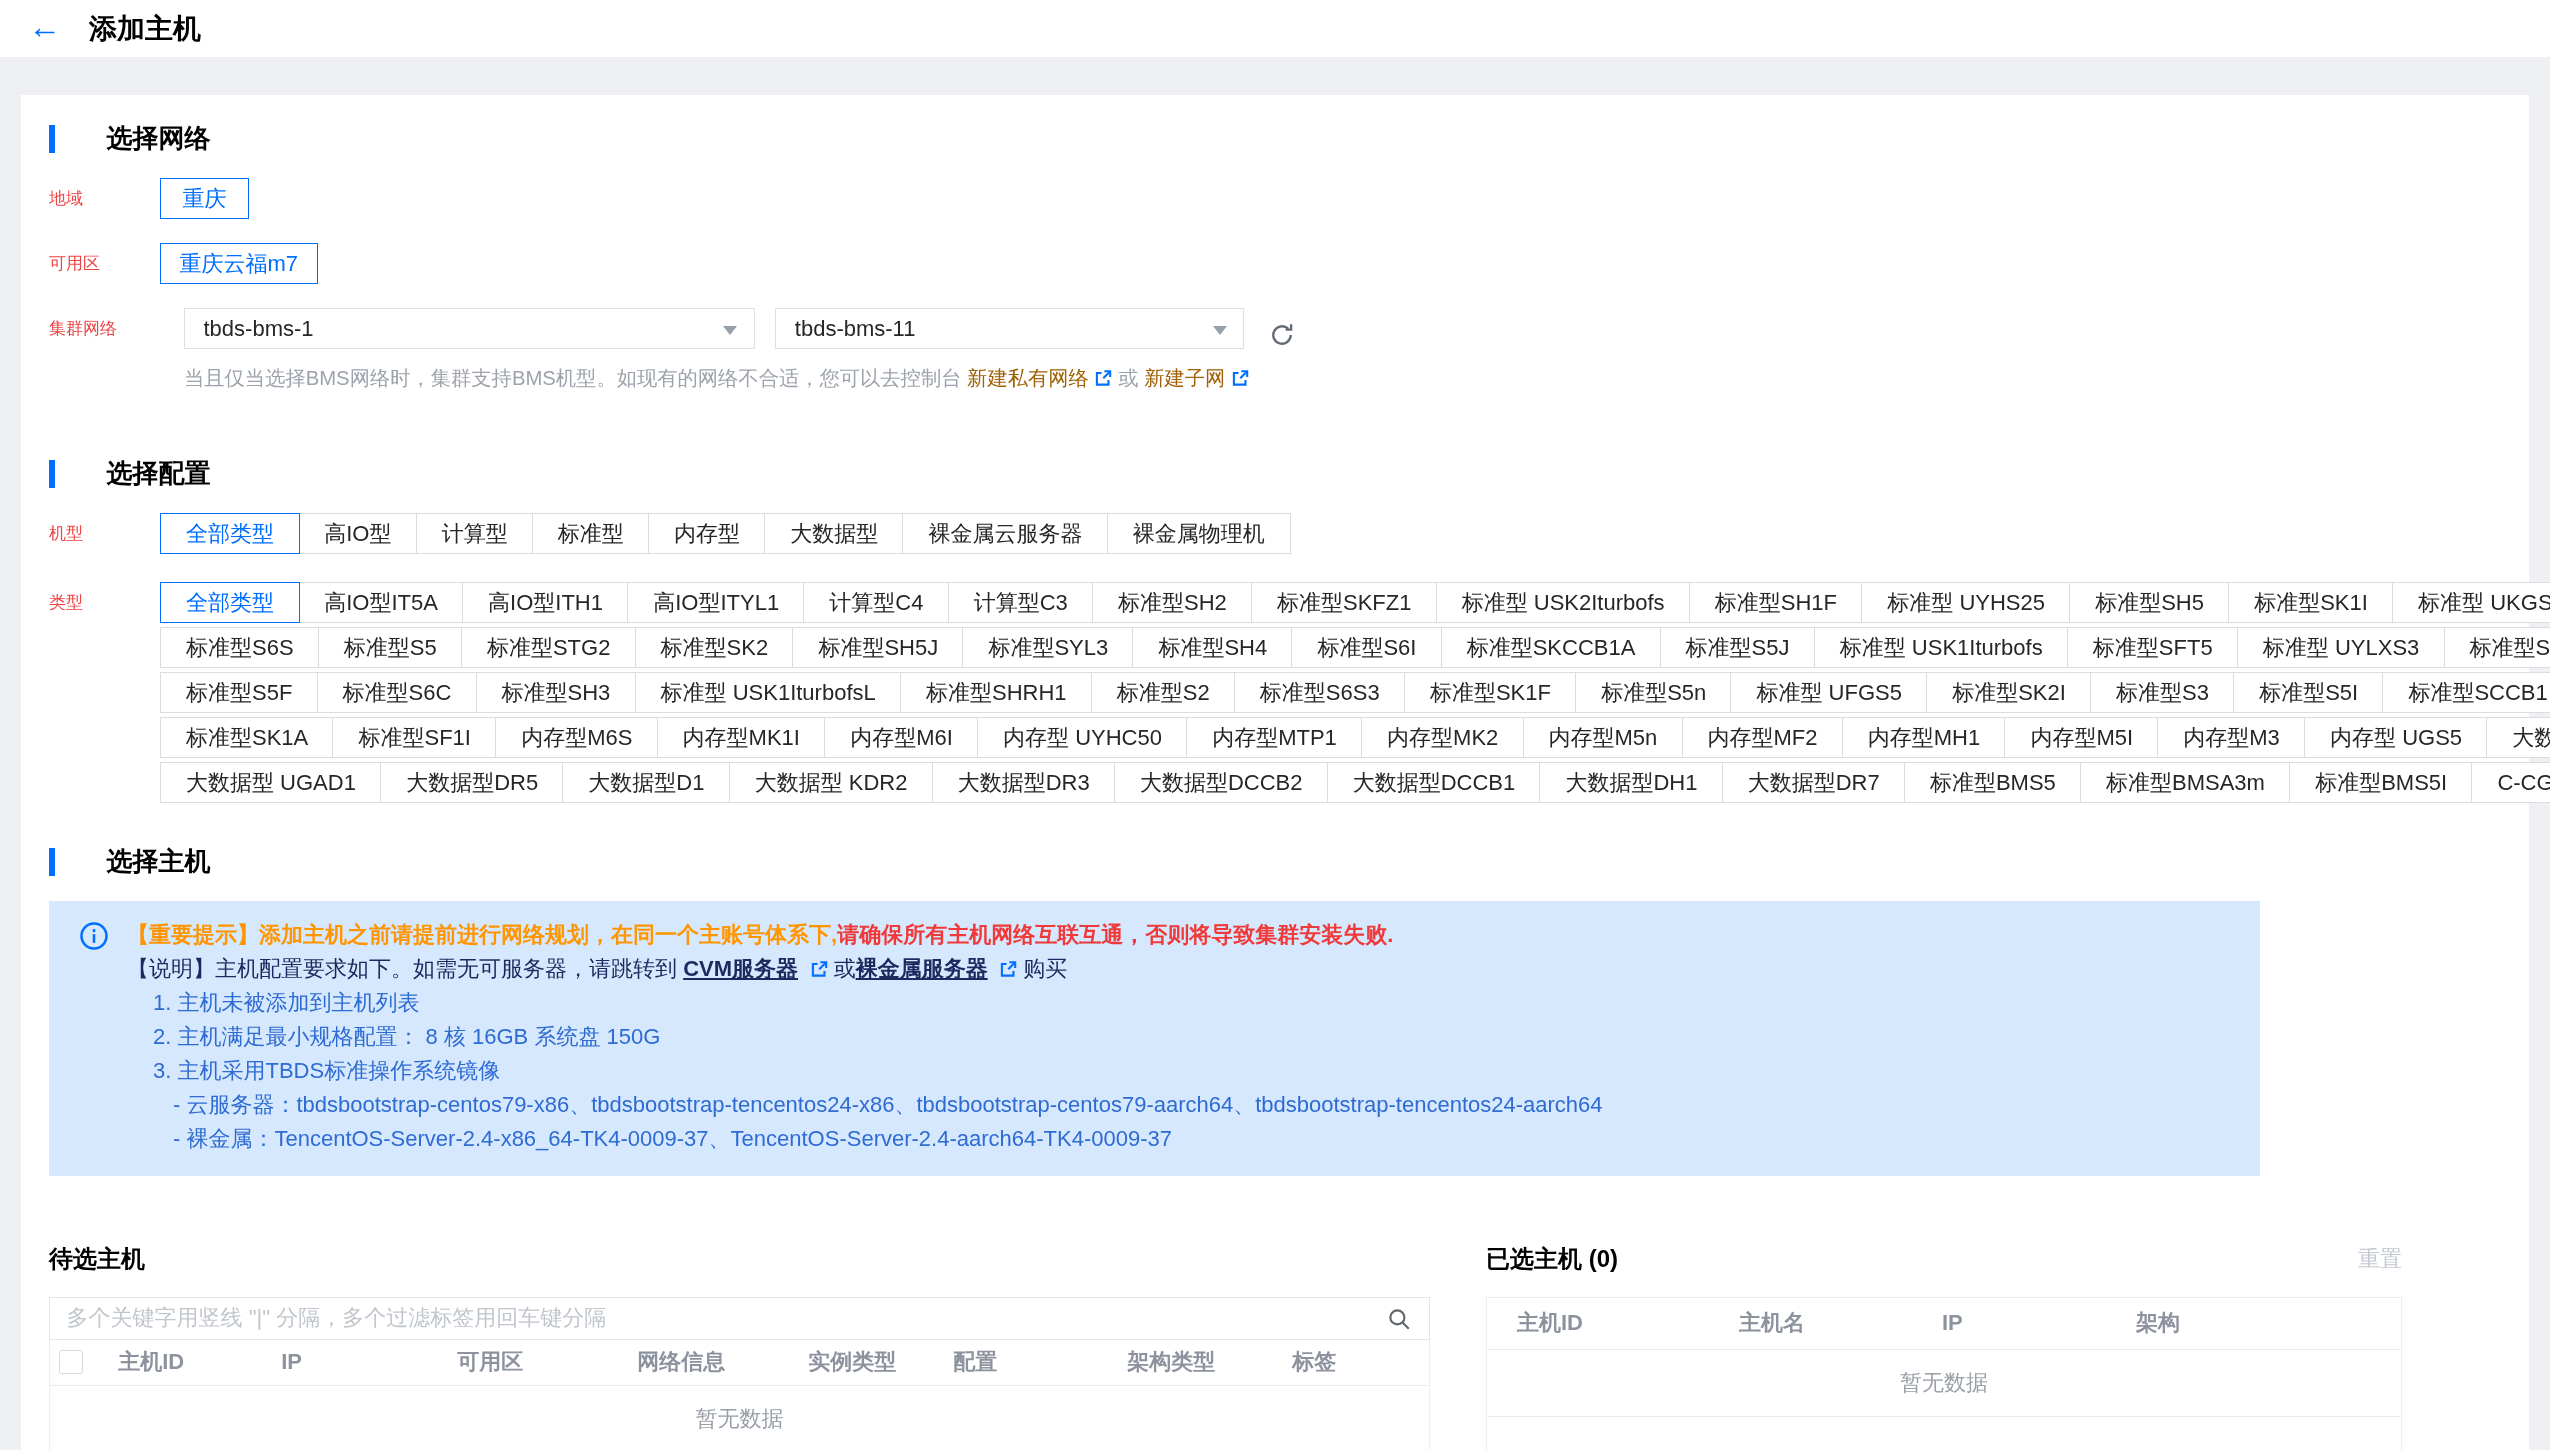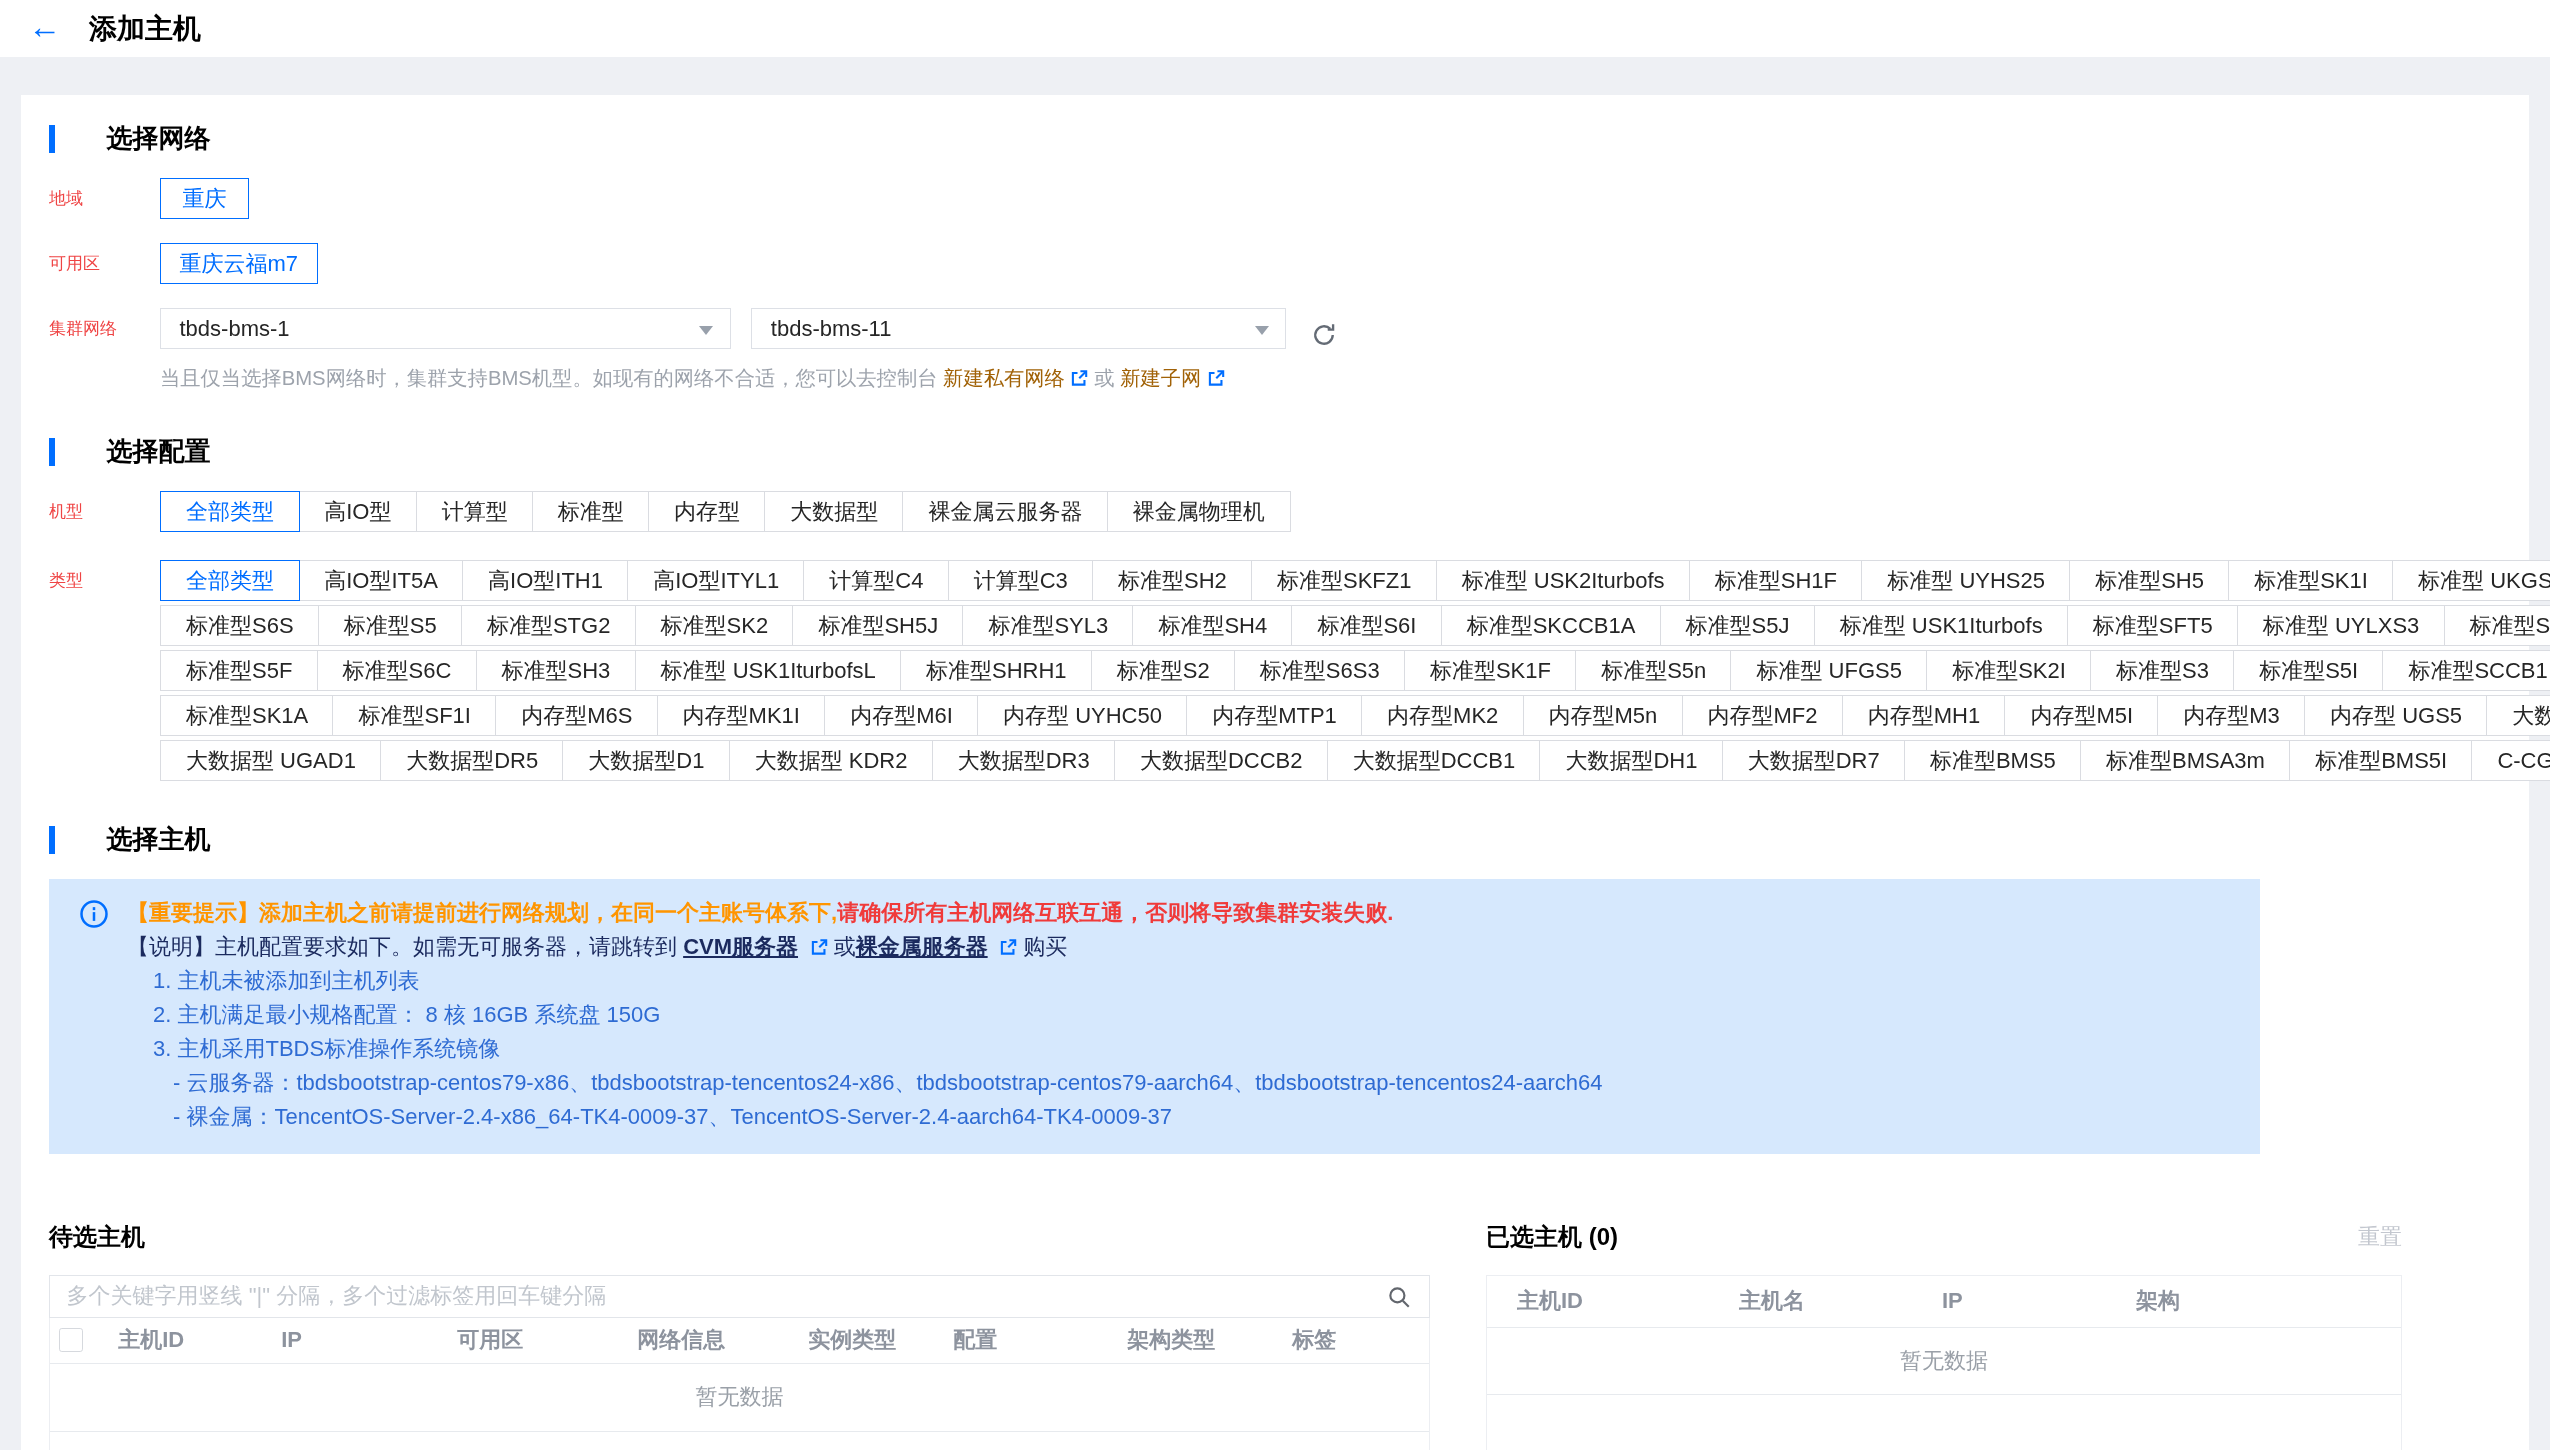--- a/index.html
+++ b/index.html
@@ -33,21 +33,21 @@
     height:41px; border:1.8px solid #dde0e6; background:#fff;
     display:flex; align-items:center; padding:0 18.5px; cursor:pointer; position:relative;
   }
   .select .val { font-size:22px; color:#262626; }
   .caret {
     position:absolute; right:16.6px; top:16.6px; width:0; height:0;
     border-left:7.4px solid transparent; border-right:7.4px solid transparent;
     border-top:9.2px solid #98a0ab;
   }
   .sel-vpc { width:571px; }
-  .sel-subnet { width:535px; margin-left:20.3px; }
+  .sel-subnet { width:469px; margin-left:20.3px; }
   .refresh { margin-left:24px; display:flex; align-items:center; cursor:pointer; }
   .hint { margin-top:15px; font-size:20.3px; color:#9da3ac; display:flex; align-items:center; flex-wrap:wrap; }
   .hint a, .blue-link { color:#a16207; text-decoration:none; cursor:pointer; }
   .ext-ic { margin:0 5.5px 0 5.5px; display:inline-flex; vertical-align:-2.8px; }
   
   .chip-row { display:flex; margin-bottom:4px; }
   .chip {
     height:41px; padding:0 25px; background:#fff;
     border:1.8px solid #dadce1; margin-left:-1.8px;
     display:flex; align-items:center; justify-content:center;
@@ -116,21 +116,21 @@
   <div class="frow">
     <div class="flabel">地域</div>
     <div class="btn-outline">重庆</div>
   </div>
 
   <div class="frow">
     <div class="flabel">可用区</div>
     <div class="btn-outline">重庆云福m7</div>
   </div>
 
-  <div class="frow" style="margin-bottom:42px;">
+  <div class="frow" style="margin-bottom:64px;gap:24px;">
     <div class="flabel">集群网络</div>
     <div>
       <div style="display:flex; align-items:flex-end;">
         <div class="select sel-vpc">
           <span class="val">tbds-bms-1</span>
           <span class="caret"></span>
         </div>
         <div class="select sel-subnet">
           <span class="val">tbds-bms-11</span>
           <span class="caret"></span>

